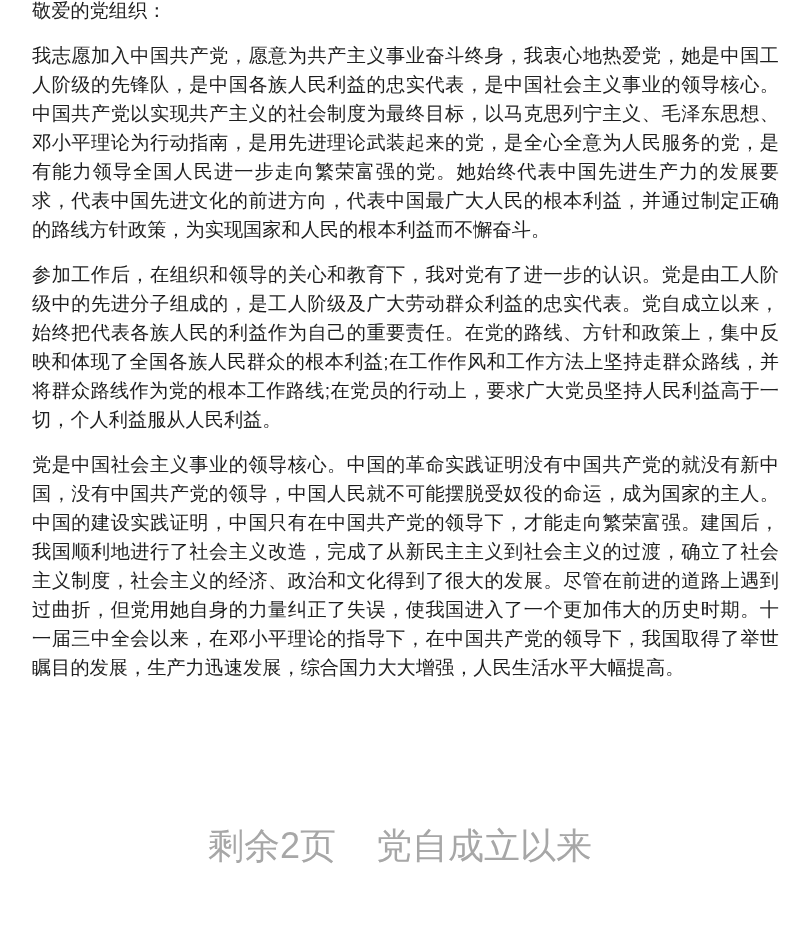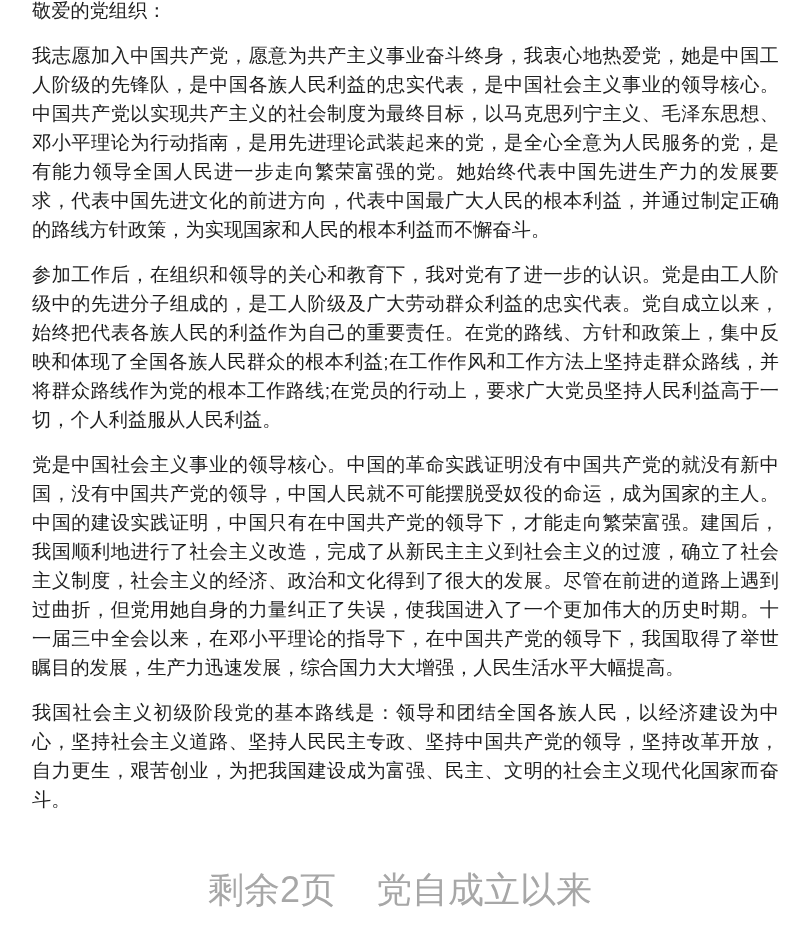--- a/index.html
+++ b/index.html
@@ -30,42 +30,41 @@
     letter-spacing: 0;
   }
   .doc p {
     margin: 16px;
     padding: 0;
   }
   .footer {
     position: absolute;
     left: 0;
     right: 0;
-    top: 874px;
+    top: 830px;
     display: flex;
     justify-content: center;
     align-items: flex-end;
     gap: 40px;
     font-size: 36px;
     line-height: 1.1;
     color: var(--footer-text, #a7a7a7);
     user-select: none;
   }
 </style>
 </head>
 <body>
 
 <div class="page">
 
   <div class="doc">
     <p>敬爱的党组织：</p>
     <p>我志愿加入中国共产党，愿意为共产主义事业奋斗终身，我衷心地热爱党，她是中国工人阶级的先锋队，是中国各族人民利益的忠实代表，是中国社会主义事业的领导核心。中国共产党以实现共产主义的社会制度为最终目标，以马克思列宁主义、毛泽东思想、邓小平理论为行动指南，是用先进理论武装起来的党，是全心全意为人民服务的党，是有能力领导全国人民进一步走向繁荣富强的党。她始终代表中国先进生产力的发展要求，代表中国先进文化的前进方向，代表中国最广大人民的根本利益，并通过制定正确的路线方针政策，为实现国家和人民的根本利益而不懈奋斗。</p>
     <p>参加工作后，在组织和领导的关心和教育下，我对党有了进一步的认识。党是由工人阶级中的先进分子组成的，是工人阶级及广大劳动群众利益的忠实代表。党自成立以来，始终把代表各族人民的利益作为自己的重要责任。在党的路线、方针和政策上，集中反映和体现了全国各族人民群众的根本利益;在工作作风和工作方法上坚持走群众路线，并将群众路线作为党的根本工作路线;在党员的行动上，要求广大党员坚持人民利益高于一切，个人利益服从人民利益。</p>
     <p>党是中国社会主义事业的领导核心。中国的革命实践证明没有中国共产党的就没有新中国，没有中国共产党的领导，中国人民就不可能摆脱受奴役的命运，成为国家的主人。中国的建设实践证明，中国只有在中国共产党的领导下，才能走向繁荣富强。建国后，我国顺利地进行了社会主义改造，完成了从新民主主义到社会主义的过渡，确立了社会主义制度，社会主义的经济、政治和文化得到了很大的发展。尽管在前进的道路上遇到过曲折，但党用她自身的力量纠正了失误，使我国进入了一个更加伟大的历史时期。十一届三中全会以来，在邓小平理论的指导下，在中国共产党的领导下，我国取得了举世瞩目的发展，生产力迅速发展，综合国力大大增强，人民生活水平大幅提高。</p>
-    <p>我国社会主义初级阶段党的基本路线是：领导和团结全国各族人民，以经济建设为中心，坚持社会主义道路、坚持人民民主专政、坚持中国共产党的领导，坚持改革开放，自力更生，艰苦创业，为把我国建设成为富强、民主、文明的社会主义现代化国家而奋斗。</p>
   </div>
 
   <div class="footer">
     <span>剩余2页</span>
     <span>党自成立以来</span>
   </div>
 
 </div>
 
 </body></html>

